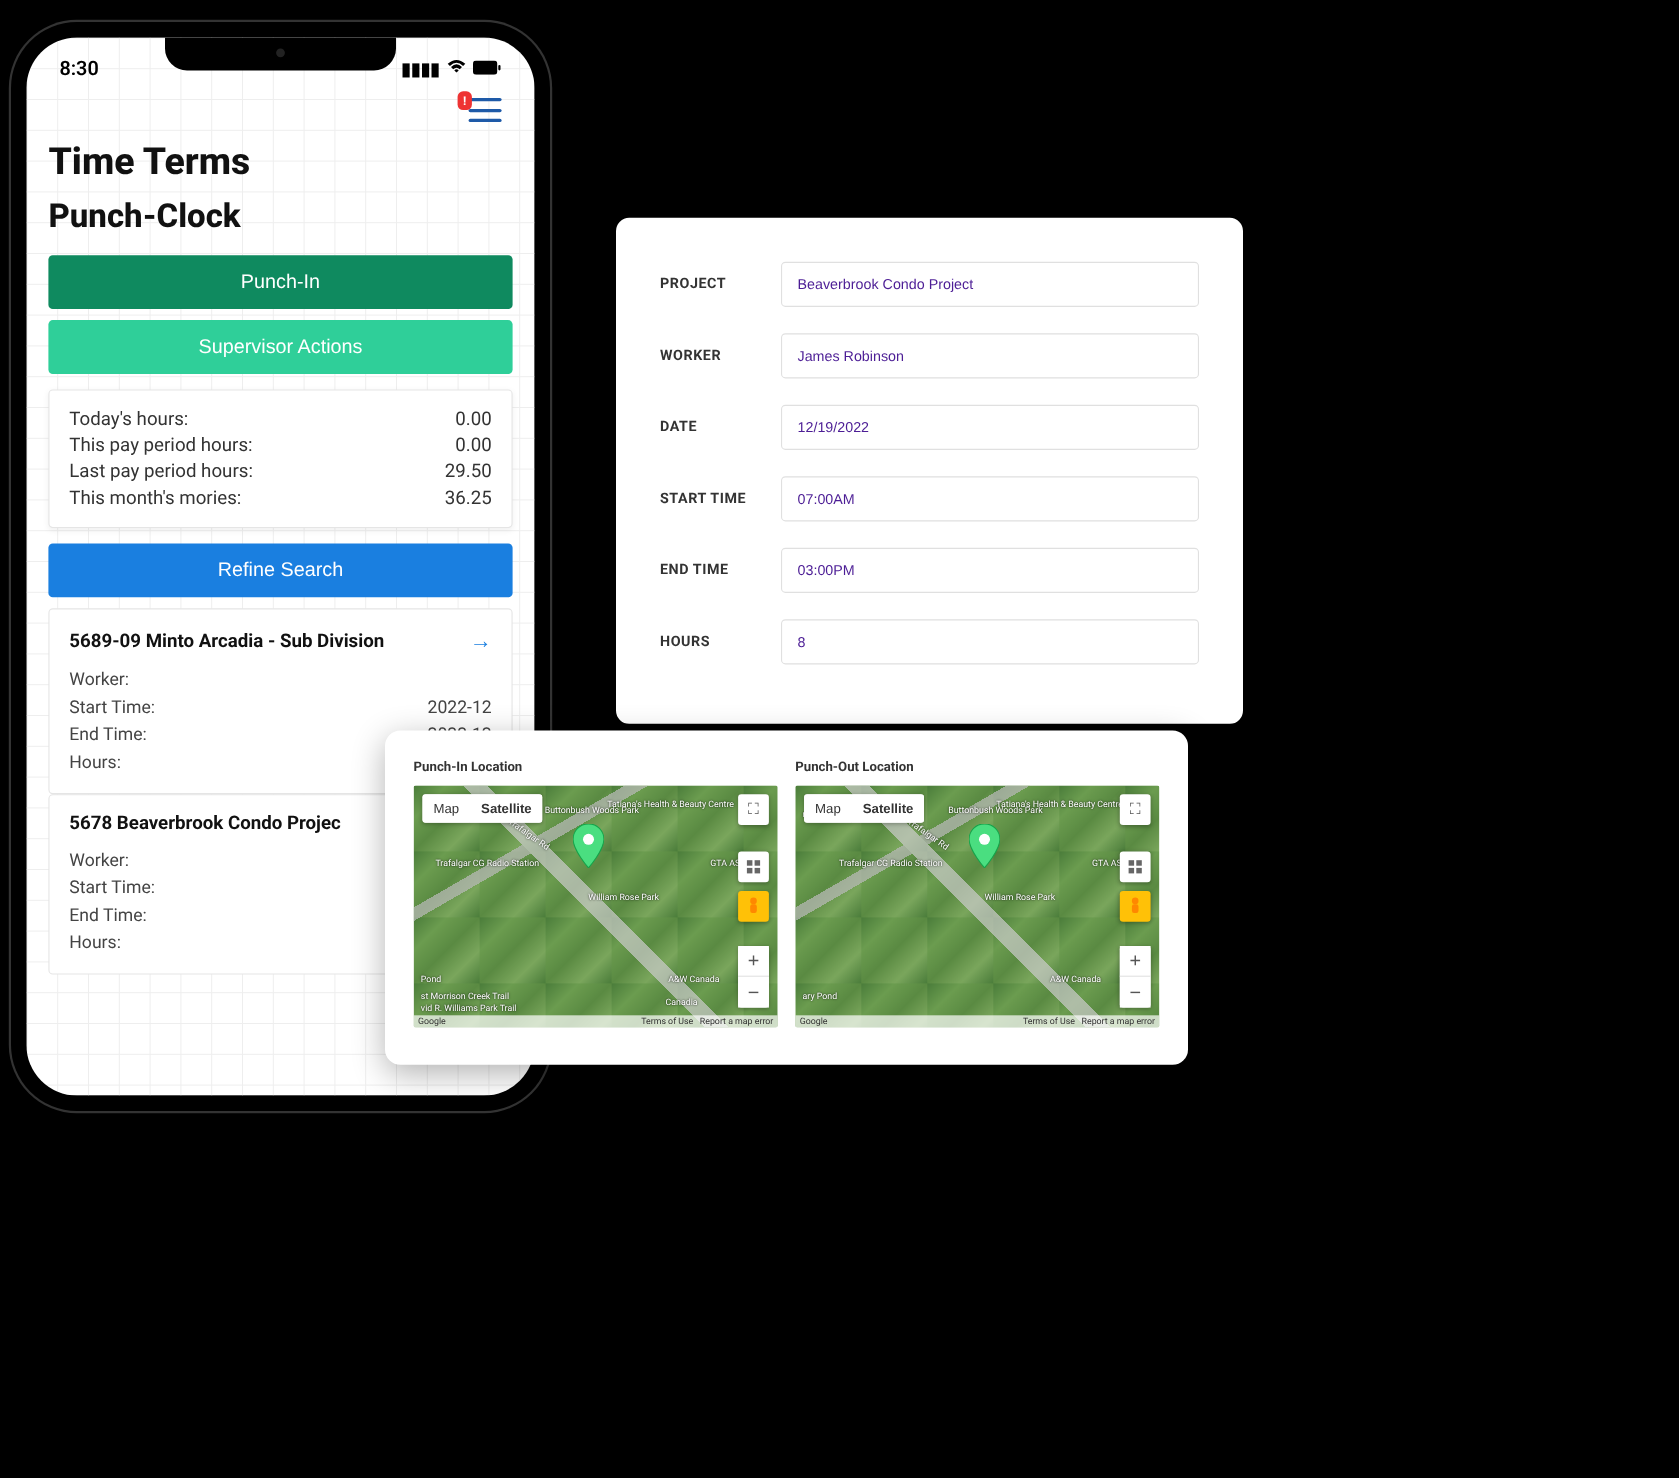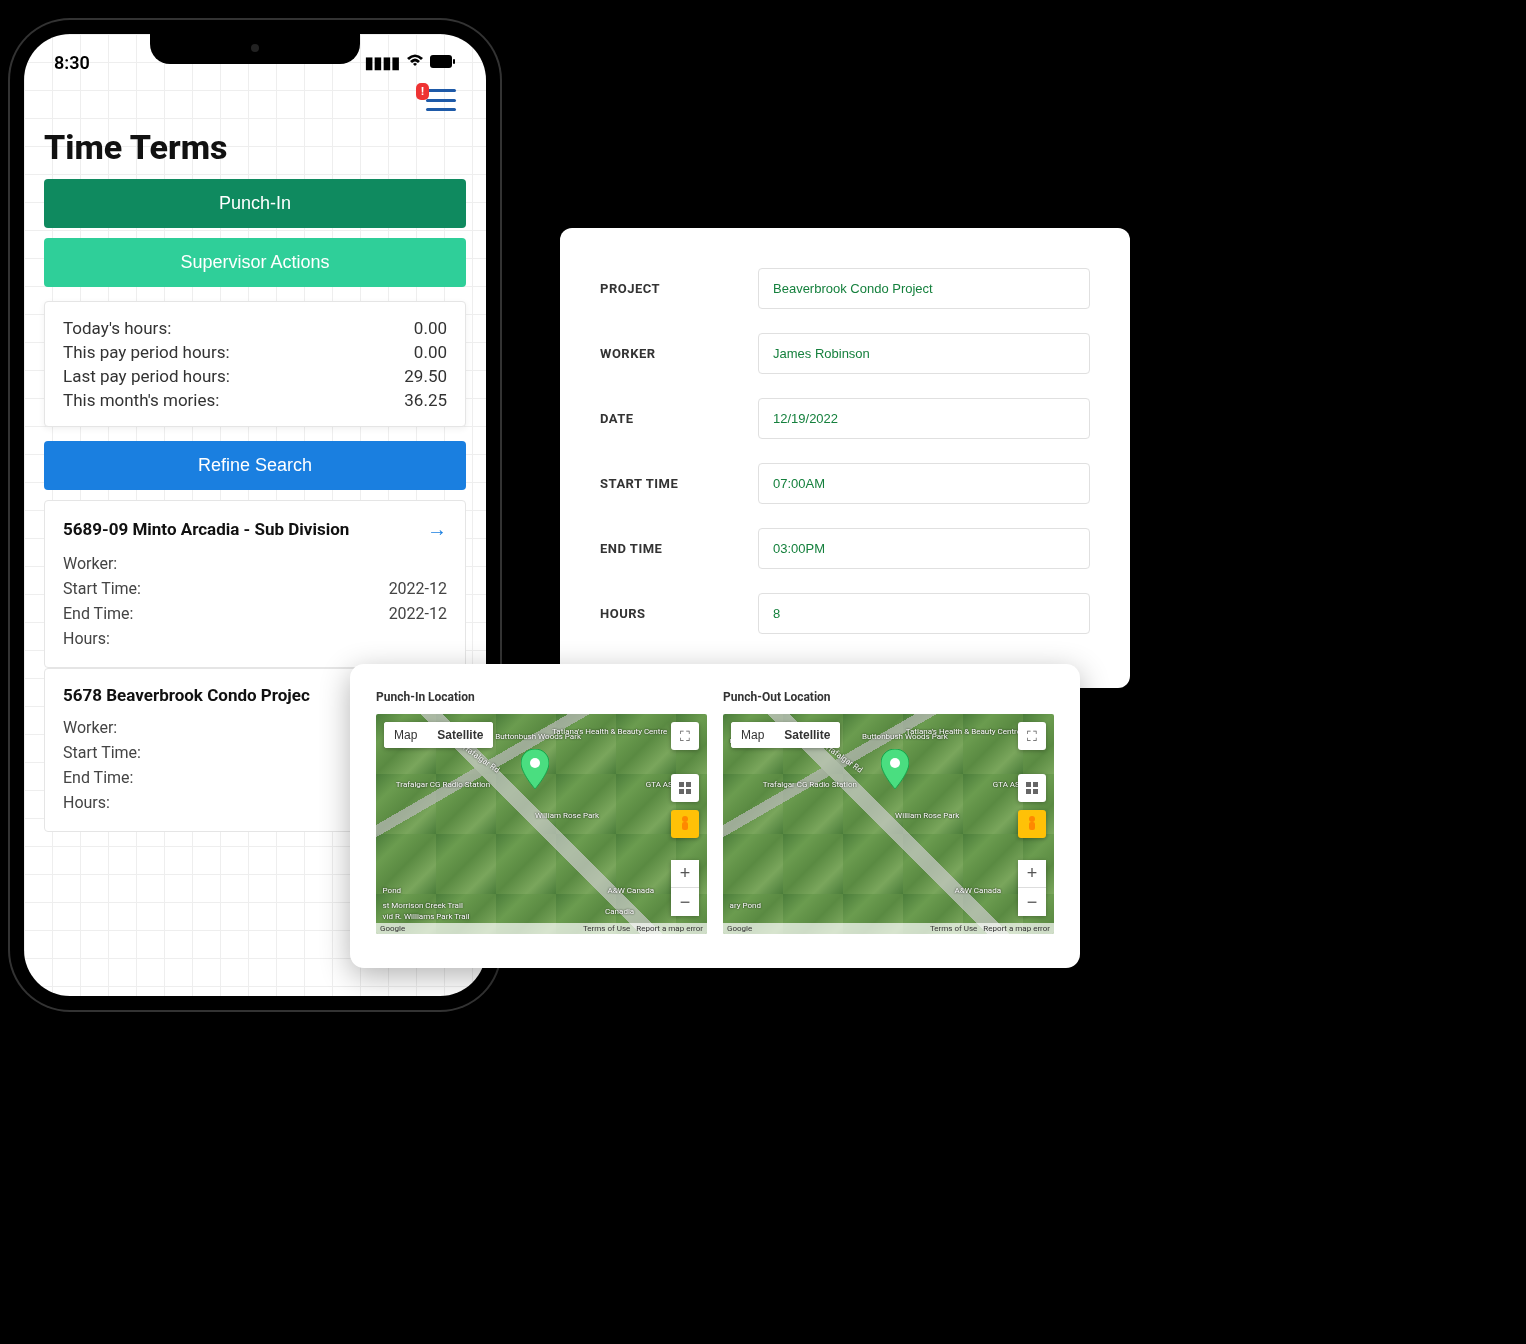--- a/index.html
+++ b/index.html
@@ -169,21 +169,21 @@
     justify-content: space-between;
     font-size: 16px;
     color: #444;
     padding: 3px 0;
   }
 
   
   .detail-card {
     position: absolute;
     left: 560px;
-    top: 228px;
+    top: 198px;
     width: 570px;
     background: #fff;
     border-radius: 12px;
     padding: 40px 40px 30px 40px;
     box-shadow: 0 8px 30px rgba(0,0,0,0.3);
   }
   .detail-row {
     display: flex;
     align-items: center;
     margin-bottom: 24px;
@@ -194,23 +194,22 @@
     font-weight: 700;
     color: #333;
     letter-spacing: 0.5px;
   }
   .detail-input {
     flex: 1;
     border: 1px solid #e0e0e0;
     border-radius: 4px;
     padding: 12px 14px;
     font-size: 13px;
-    color: #15803d;
-    background: #fff;
-    margin-left: 48px;
+    color: #4c1d95;
+    background: #fff;
   }
 
   
   .maps-card {
     position: absolute;
     left: 350px;
     top: 664px;
     width: 730px;
     background: #fff;
     border-radius: 14px;
@@ -382,20 +381,21 @@
       <div class="top-icons">
         <div class="alert-menu">
           <span class="alert-badge">!</span>
           <div class="bar"></div>
             <div class="bar"></div>
             <div class="bar"></div>
         </div>
       </div>
 
       <h1 class="title-main">Time Terms</h1>
+      <h2 class="title-sub">Punch-Clock</h2>
 
       <button class="btn btn-dark-green">Punch-In</button>
       <button class="btn btn-light-green">Supervisor Actions</button>
 
       <div class="hours-card">
         <div class="hours-row">
           <span>Today's hours:</span>
           <span>0.00</span>
         </div>
         <div class="hours-row">

